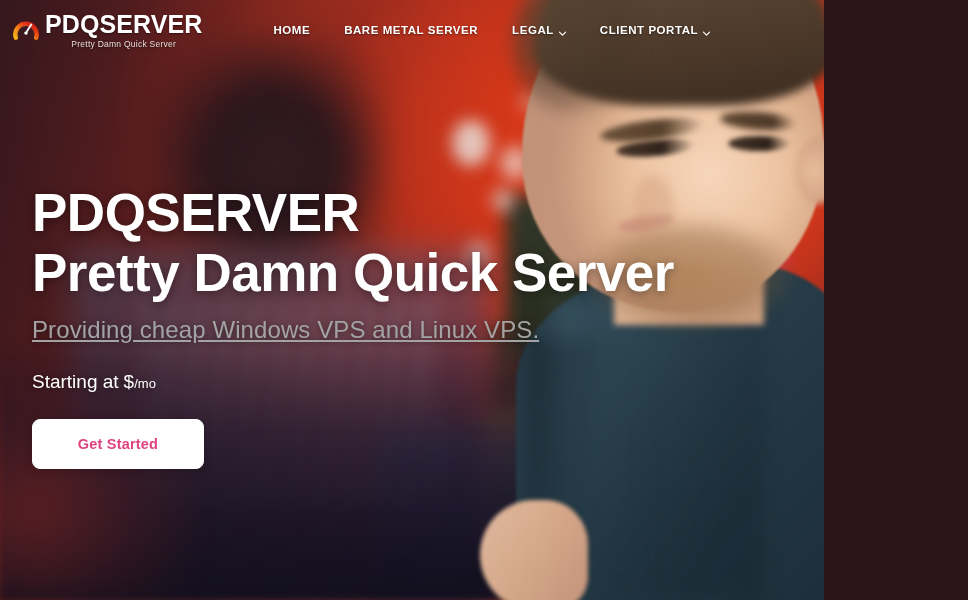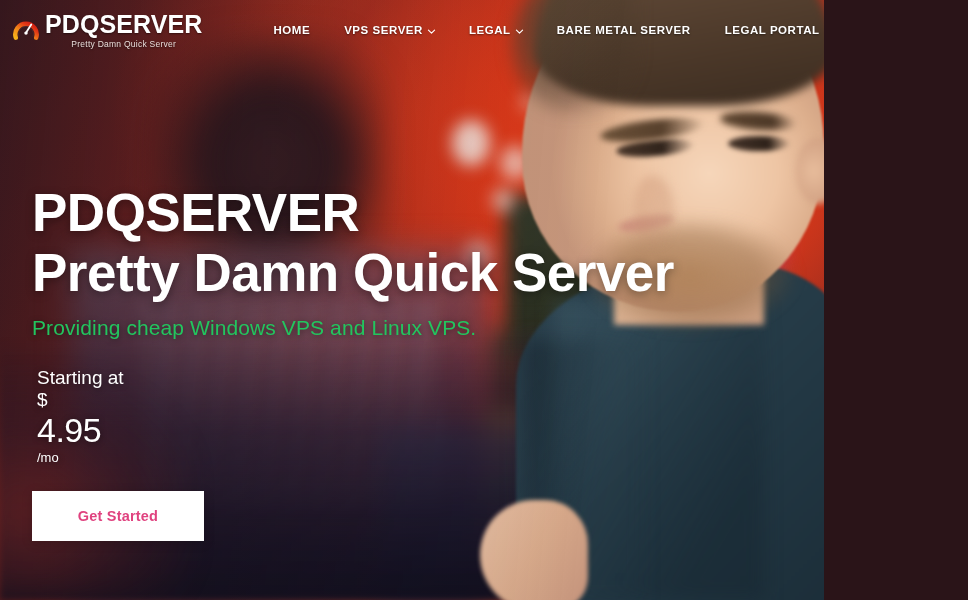--- a/index.html
+++ b/index.html
@@ -241,21 +241,21 @@
     font-size:8.5px; color:#e7dcd9; letter-spacing:.25px; margin-top:3px;
     text-align:center; text-shadow:0 1px 2px rgba(0,0,0,.5);
   }
 
   .nav{
     display:flex; align-items:center; gap:0;
     margin-left:54px;
     flex:1 1 auto;
   }
   .nav-item{
-    display:flex; align-items:center; gap:4px;
+    display:flex; align-items:flex-end; gap:4px;
     color:#fff; font-size:11.5px; font-weight:700; letter-spacing:.55px;
     padding:8px 17px; cursor:pointer; white-space:nowrap;
     text-shadow:0 1px 2px rgba(0,0,0,.5);
   }
   .caret{ display:inline-block; width:8px; height:8px; position:relative; top:1px; }
   .caret svg{ display:block; }
 
   .support-btn{
     flex:0 0 auto;
     border:1.6px solid rgba(255,255,255,.92);
@@ -275,38 +275,38 @@
   }
   .h1-line{
     color:#fff; font-weight:700; line-height:1.02;
     text-shadow:0 2px 10px rgba(0,0,0,.38);
     letter-spacing:-.5px;
   }
   .h1-a{ font-size:53px; }
   .h1-b{ font-size:53px; margin-top:6px; }
   .sub{
     margin-top:16px;
-    color:#22c55e; font-size:21px; font-weight:400; letter-spacing:.1px;
+    color:#a3a3a3; font-size:24px; font-weight:400; letter-spacing:.1px;
     text-shadow:0 1px 6px rgba(0,0,0,.45);
+    text-decoration:underline;
   }
   .price{
     margin-top:27px;
     color:#fff; display:flex; align-items:baseline;
     text-shadow:0 1px 6px rgba(0,0,0,.45);
-    flex-direction:column;
   }
   .price-pre{ font-size:19px; font-weight:400; }
   .price-cur{ font-size:19px; font-weight:400; margin-left:5px; }
   .price-amt{ font-size:34px; font-weight:400; letter-spacing:-.5px; }
   .price-per{ font-size:13px; font-weight:400; }
 
   .cta-row{ margin-top:26px; display:flex; gap:19px; }
   .btn{
     font-size:14.5px; font-weight:600; letter-spacing:.2px;
-    border-radius:0; cursor:pointer; 
+    border-radius:8px; cursor:pointer; 
     padding:16px 0; width:172px;
   }
   .btn-primary{
     background:#fff; color:#e0427f; border:1.6px solid #fff;
     box-shadow:0 2px 10px rgba(0,0,0,.18);
   }
   .btn-secondary{
     background:transparent; color:#fff; border:1.6px solid rgba(255,255,255,.93);
     text-shadow:0 1px 3px rgba(0,0,0,.4);
   }
@@ -382,60 +382,51 @@
         <span class="brand-name">PDQSERVER</span>
         <span class="brand-tag">Pretty Damn Quick Server</span>
       </span>
     </a>
 
     <nav class="nav">
       <div class="nav-item">
         <span>HOME</span>
       </div>
       <div class="nav-item">
-        <span>VPS SERVER</span>
-        <span class="caret">
-          <svg viewBox="0 0 10 10" width="9" height="9">
-              <path d="M1.6 3.4 L5 6.8 L8.4 3.4" fill="none" stroke="#fff" stroke-width="1.3" stroke-linecap="round" stroke-linejoin="round"></path>
-            </svg>
-        </span>
+        <span>BARE METAL SERVER</span>
       </div>
       <div class="nav-item">
         <span>LEGAL</span>
         <span class="caret">
           <svg viewBox="0 0 10 10" width="9" height="9">
               <path d="M1.6 3.4 L5 6.8 L8.4 3.4" fill="none" stroke="#fff" stroke-width="1.3" stroke-linecap="round" stroke-linejoin="round"></path>
             </svg>
         </span>
       </div>
       <div class="nav-item">
-        <span>BARE METAL SERVER</span>
-      </div>
-      <div class="nav-item">
-        <span>LEGAL PORTAL</span>
+        <span>CLIENT PORTAL</span>
         <span class="caret">
           <svg viewBox="0 0 10 10" width="9" height="9">
               <path d="M1.6 3.4 L5 6.8 L8.4 3.4" fill="none" stroke="#fff" stroke-width="1.3" stroke-linecap="round" stroke-linejoin="round"></path>
             </svg>
         </span>
       </div>
     </nav>
 
     <button class="support-btn">Support</button>
   </div>
 
   <div class="hero-content">
     <div class="h1-line h1-a">PDQSERVER</div>
     <div class="h1-line h1-b">Pretty Damn Quick Server</div>
     <div class="sub">Providing cheap Windows VPS and Linux VPS.</div>
 
     <div class="price">
       <span class="price-pre">Starting at</span>
       <span class="price-cur">$</span>
-      <span class="price-amt">4.95</span>
       <span class="price-per">/mo</span>
     </div>
 
     <div class="cta-row">
       <button class="btn btn-primary">Get Started</button>
     </div>
   </div>
 
 </div>
 

